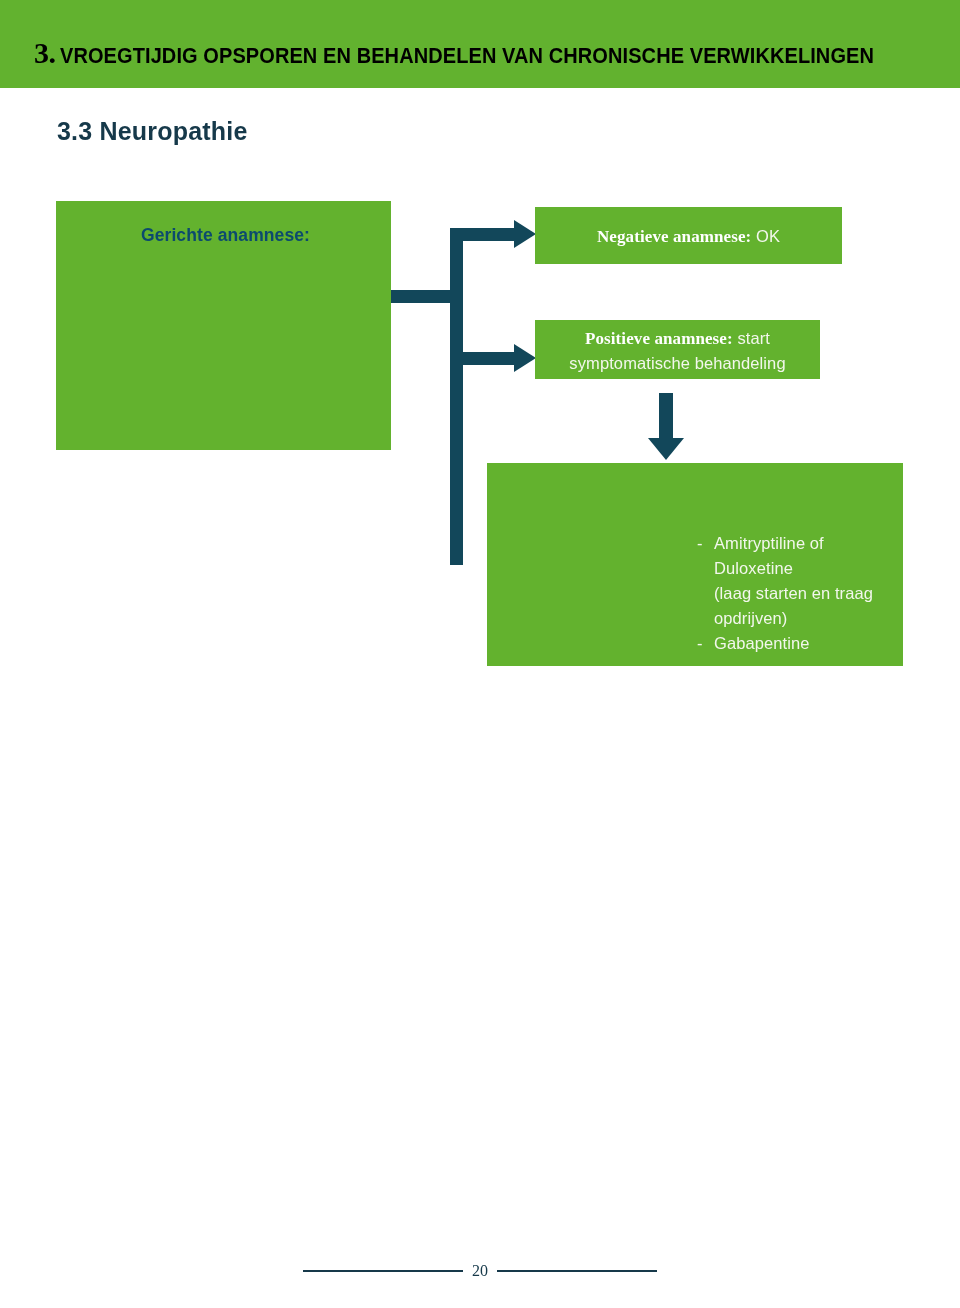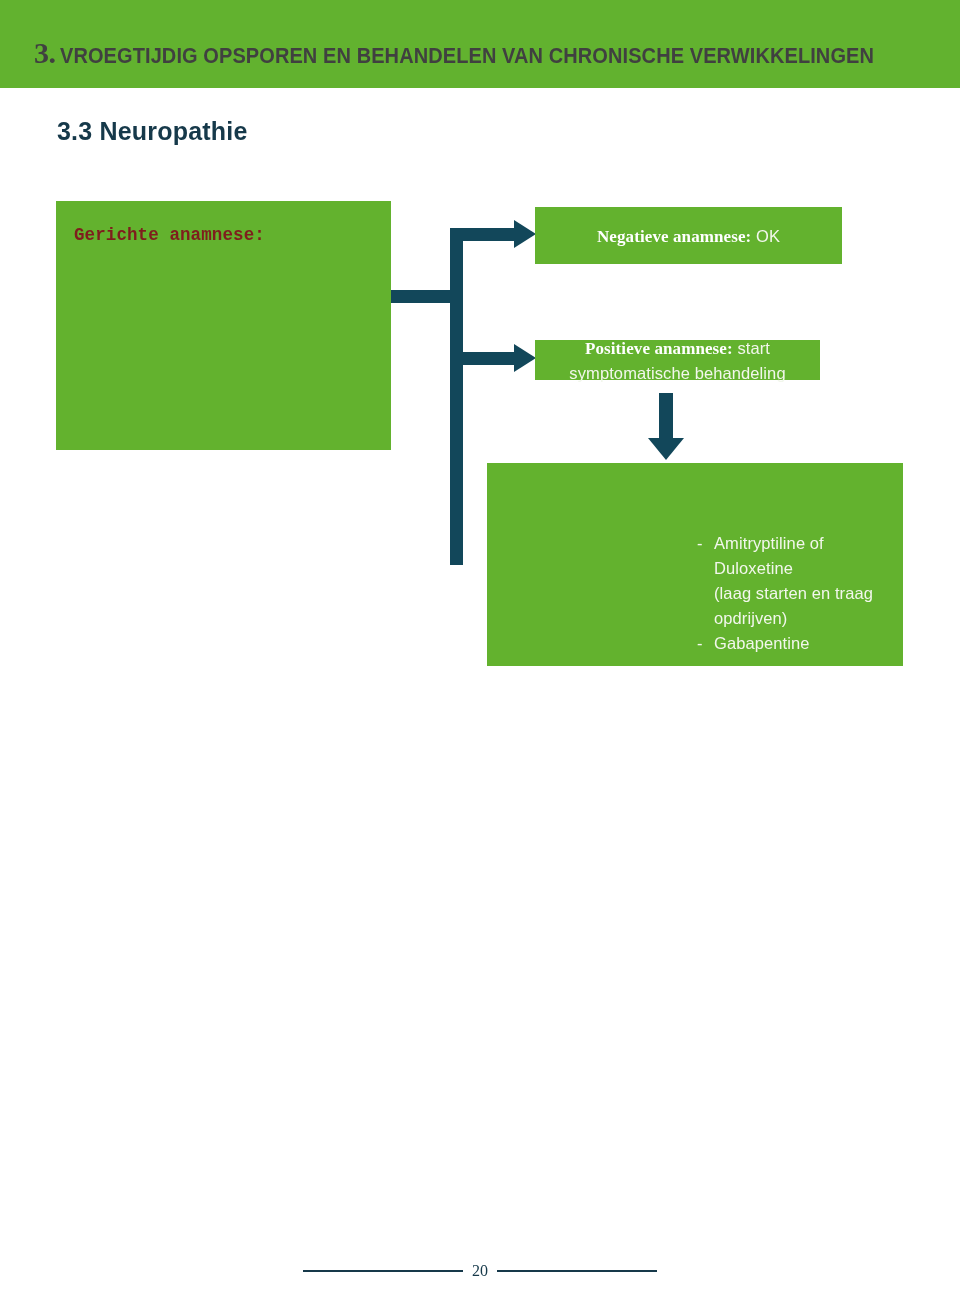--- a/index.html
+++ b/index.html
@@ -23,21 +23,21 @@
     top: 0;
     width: 960px;
     height: 88px;
     background: #62b22f;
   }
   .banner-inner {
     position: absolute;
     left: 34px;
     bottom: 18px;
     white-space: nowrap;
-    color: #404040;
+    color: #000000;
     margin-top: 40px;
   }
   .banner-num {
     font-family: "Liberation Serif", serif;
     font-weight: bold;
     font-size: 30px;
     letter-spacing: -0.5px;
   }
   .banner-title {
     font-family: "Liberation Sans", sans-serif;
@@ -73,25 +73,26 @@
 
   
   #box-anamnese {
     left: 56px;
     top: 201px;
     width: 335px;
     height: 249px;
     padding: 24px 14px 0 18px;
   }
   .box-title {
-    font-family: Liberation Mono, monospace;
+    font-family: Liberation Sans, sans-serif;
     font-weight: bold;
     font-size: 17.5px;
-    color: #7f1d1d;
-    letter-spacing: 0.1px;
+    color: #0c4a6e;
+    letter-spacing: 0.1px;
+    text-align: center;
   }
   .bullet-list {
     margin: 15px 0 0 0;
     padding: 0;
     list-style: none;
     font-size: 17px;
     line-height: 24.5px;
     color: #f2f7ec;
     letter-spacing: 0.1px;
   }
@@ -109,23 +110,23 @@
 
   
   #box-negative {
     left: 535px;
     top: 207px;
     width: 307px;
     height: 57px;
   }
   #box-positive {
     left: 535px;
-    top: 340px;
+    top: 320px;
     width: 285px;
-    height: 40px;
+    height: 59px;
   }
   .rbox-text {
     position: absolute;
     left: 0;
     top: 50%;
     transform: translateY(-50%);
     width: 100%;
     text-align: center;
     font-size: 16.5px;
     line-height: 24px;

